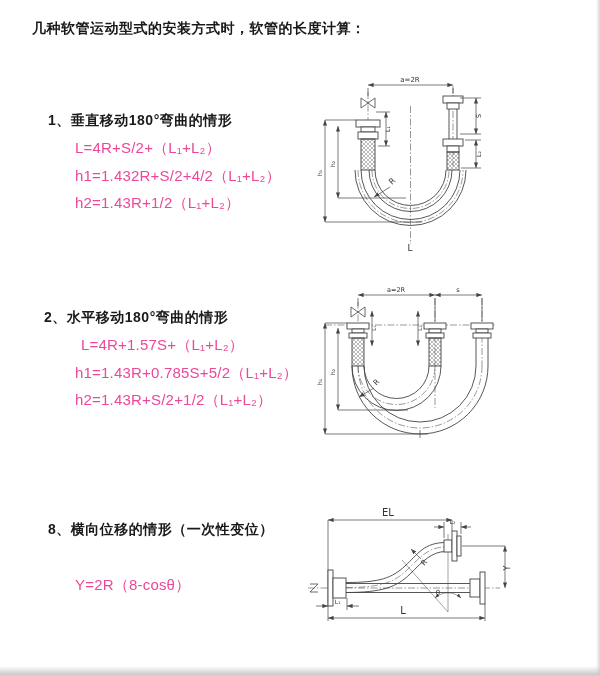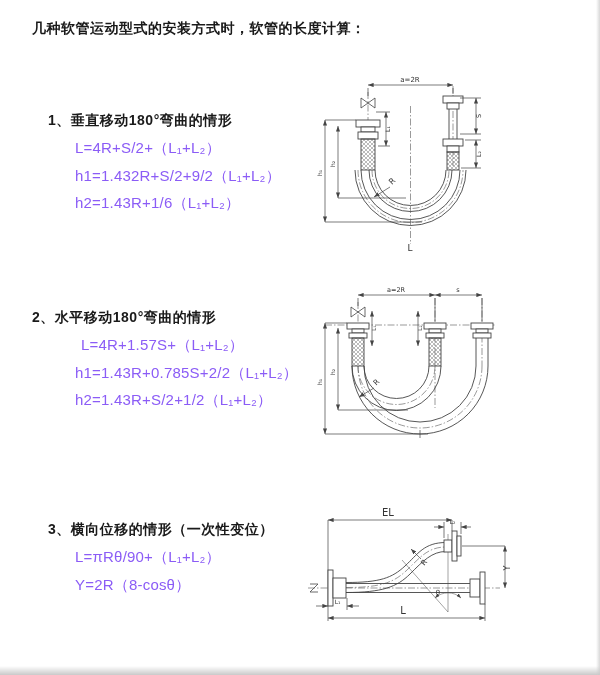--- a/index.html
+++ b/index.html
@@ -8,21 +8,21 @@
     font-family:"Liberation Sans",sans-serif;color:#1a1a1a;overflow:hidden;
   }
   .title{
     position:absolute;left:32px;top:20px;font-size:14px;font-weight:700;
     letter-spacing:.5px;white-space:nowrap;
   }
   .sec-heading{
     position:absolute;font-size:14px;font-weight:700;letter-spacing:.5px;white-space:nowrap;
   }
   .formula{
-    position:absolute;font-size:15px;font-weight:400;color:#8b5cf6;
+    position:absolute;font-size:15px;font-weight:400;color:#ec4899;
     letter-spacing:.2px;white-space:nowrap;
   }
   svg.diag{position:absolute;}
   svg text{font-family:"DejaVu Sans",sans-serif;fill:#333;}
   .edge-r{position:absolute;top:0;right:0;width:4px;height:100%;
     background:linear-gradient(to right,rgba(255,255,255,0),#d8d8d8);}
   .edge-b{position:absolute;bottom:0;left:0;width:100%;height:9px;
     background:linear-gradient(to bottom,rgba(255,255,255,0),#c9c9c9);}
 </style>
 </head>
@@ -41,30 +41,29 @@
       <pattern id="braid" patternUnits="userSpaceOnUse" width="4" height="4">
         <path d="M0,4 L4,0 M0,0 L4,4" stroke="#777" stroke-width="0.5" fill="none"></path>
       </pattern>
     </defs>
   </svg>
 
   <div class="title">几种软管运动型式的安装方式时，软管的长度计算：</div>
 
   <div class="sec-heading" style="left:48px;top:112px">1、垂直移动180°弯曲的情形</div>
   <div class="formula" style="left:75px;top:139px">L=4R+S/2+（L₁+L₂）</div>
-  <div class="formula" style="left:75px;top:167px">h1=1.432R+S/2+9/2（L₁+L₂）</div>
-  <div class="formula" style="left:75px;top:194px">h2=1.43R+1/6（L₁+L₂）</div>
-
-  <div class="sec-heading" style="left:32px;top:309px">2、水平移动180°弯曲的情形</div>
+  <div class="formula" style="left:75px;top:167px">h1=1.432R+S/2+4/2（L₁+L₂）</div>
+  <div class="formula" style="left:75px;top:194px">h2=1.43R+1/2（L₁+L₂）</div>
+
+  <div class="sec-heading" style="left:44px;top:309px">2、水平移动180°弯曲的情形</div>
   <div class="formula" style="left:81px;top:336px">L=4R+1.57S+（L₁+L₂）</div>
-  <div class="formula" style="left:75px;top:364px">h1=1.43R+0.785S+2/2（L₁+L₂）</div>
+  <div class="formula" style="left:75px;top:364px">h1=1.43R+0.785S+5/2（L₁+L₂）</div>
   <div class="formula" style="left:75px;top:391px">h2=1.43R+S/2+1/2（L₁+L₂）</div>
 
-  <div class="sec-heading" style="left:48px;top:521px">3、横向位移的情形（一次性变位）</div>
-  <div class="formula" style="left:75px;top:548px">L=πRθ/90+（L₁+L₂）</div>
+  <div class="sec-heading" style="left:48px;top:521px">8、横向位移的情形（一次性变位）</div>
   <div class="formula" style="left:75px;top:576px">Y=2R（8-cosθ）</div>
 
   <svg class="diag" style="left:310px;top:70px" width="280" height="190" viewBox="0 0 280 190">
 
     <g stroke="#555" stroke-width="0.6" fill="none" stroke-dasharray="7 2 1.5 2">
       <line x1="58" y1="22" x2="58" y2="50"></line>
       <line x1="143" y1="16" x2="143" y2="96"></line>
       <line x1="100.5" y1="36" x2="100.5" y2="174"></line>
       <path d="M48,100 A52.5,52.5 0 0 0 153,100"></path>
       <path d="M62,100 A38.5,38.5 0 0 0 139,100"></path>

